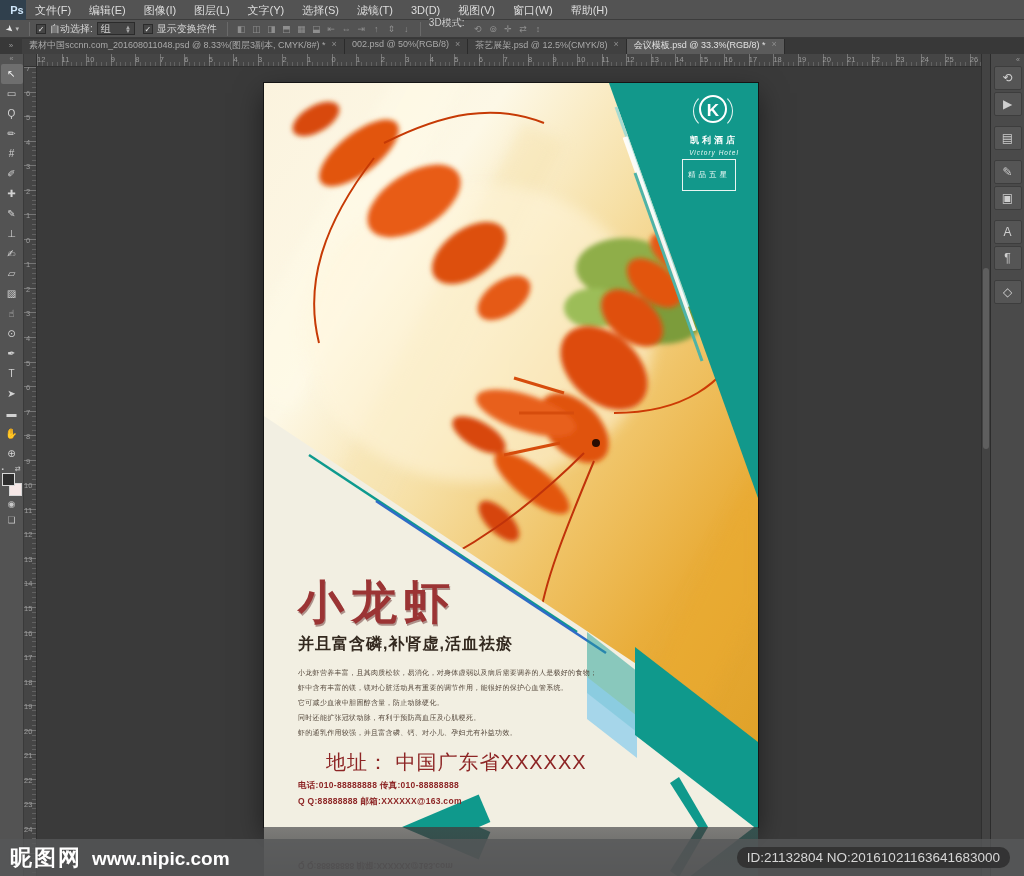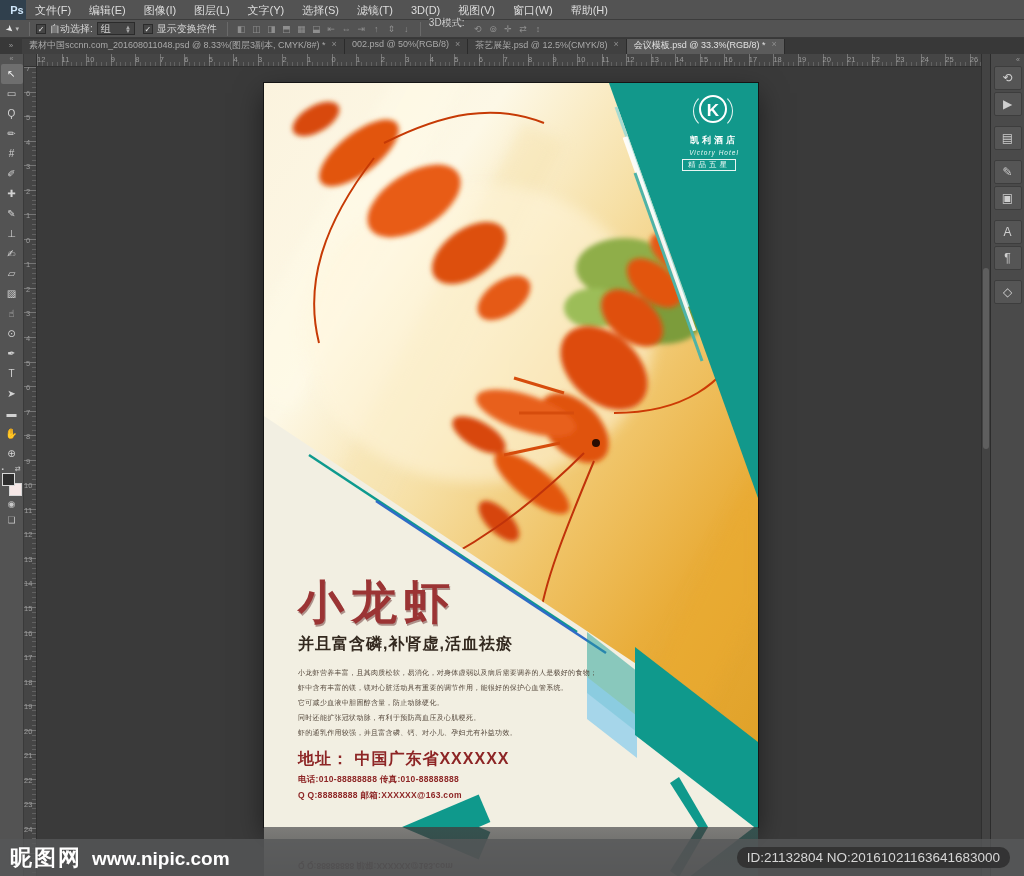--- a/index.html
+++ b/index.html
@@ -84,36 +84,36 @@
     box-shadow:0 0 0 1px #151515,0 10px 26px rgba(0,0,0,.5);}
   .poster svg{position:absolute;left:0;top:0;}
   .poster-text{position:absolute;left:34px;top:496px;width:420px;}
   .title-cn{font-size:46px;font-weight:900;color:#9b3434;letter-spacing:7px;line-height:1.0;
     text-shadow:1px 2px 0 rgba(90,30,30,.45);}
   .title-en{font-size:15px;font-weight:800;color:#141414;letter-spacing:.4px;margin-top:4px;}
   .subtitle{font-size:16px;font-weight:800;color:#33291f;letter-spacing:1px;margin-top:9px;}
   .body-lines{margin-top:10px;}
   .body-line{font-size:7px;line-height:15px;color:#55483c;letter-spacing:.3px;}
   .contact{margin-top:9px;color:#8d2525;}
-  .contact-address{font-size:16px;font-weight:700;letter-spacing:1px;}
+  .contact-address{font-size:20px;font-weight:400;letter-spacing:1px;margin-left:28px;}
   .contact-line{font-size:8.5px;font-weight:800;margin-top:4px;letter-spacing:.3px;}
 
   
   .hotel-logo{position:absolute;left:410px;top:10px;width:80px;text-align:center;color:#fff;}
   .laurel{position:relative;width:38px;height:38px;margin:0 auto;}
   .laurel .ring{position:absolute;left:4px;top:2px;width:28px;height:28px;border:2px solid #fff;border-radius:50%;
     font-size:17px;font-weight:bold;line-height:27px;text-align:center;color:#fff;}
   .laurel .arc-l{position:absolute;left:-2px;top:0;width:36px;height:36px;border:1.5px solid transparent;
     border-left-color:#e8f6f3;border-radius:50%;}
   .laurel .arc-r{position:absolute;left:2px;top:0;width:36px;height:36px;border:1.5px solid transparent;
     border-right-color:#e8f6f3;border-radius:50%;}
   .hotel-cn{font-size:9px;font-weight:bold;letter-spacing:3px;margin-top:3px;}
   .hotel-en{font-size:6.5px;font-style:italic;letter-spacing:1px;margin-top:2px;color:#eafaf7;}
   .badge{position:absolute;left:418px;top:76px;border:1px solid #e8f5f2;color:#eefaf7;font-size:7.5px;
-    letter-spacing:3px;padding:0 5px;white-space:nowrap;}
+    letter-spacing:3px;padding:10px 5px;white-space:nowrap;}
 
   
   .reflection{position:absolute;left:227px;top:760px;width:494px;height:86px;overflow:hidden;}
   .refl-inner{position:absolute;left:0;top:0;width:494px;height:80px;transform:scaleY(-1);
     filter:grayscale(.5) brightness(.62) contrast(.9);}
   .refl-qq{position:absolute;left:34px;top:36px;font-size:8.5px;font-weight:800;color:#8d2525;}
   .refl-fade{position:absolute;inset:0;background:linear-gradient(to bottom,rgba(58,58,58,.25),rgba(58,58,58,.92));}
 
   
   .bottombar{position:absolute;left:0;right:0;bottom:0;height:37px;z-index:60;background:rgba(86,87,89,.8);

